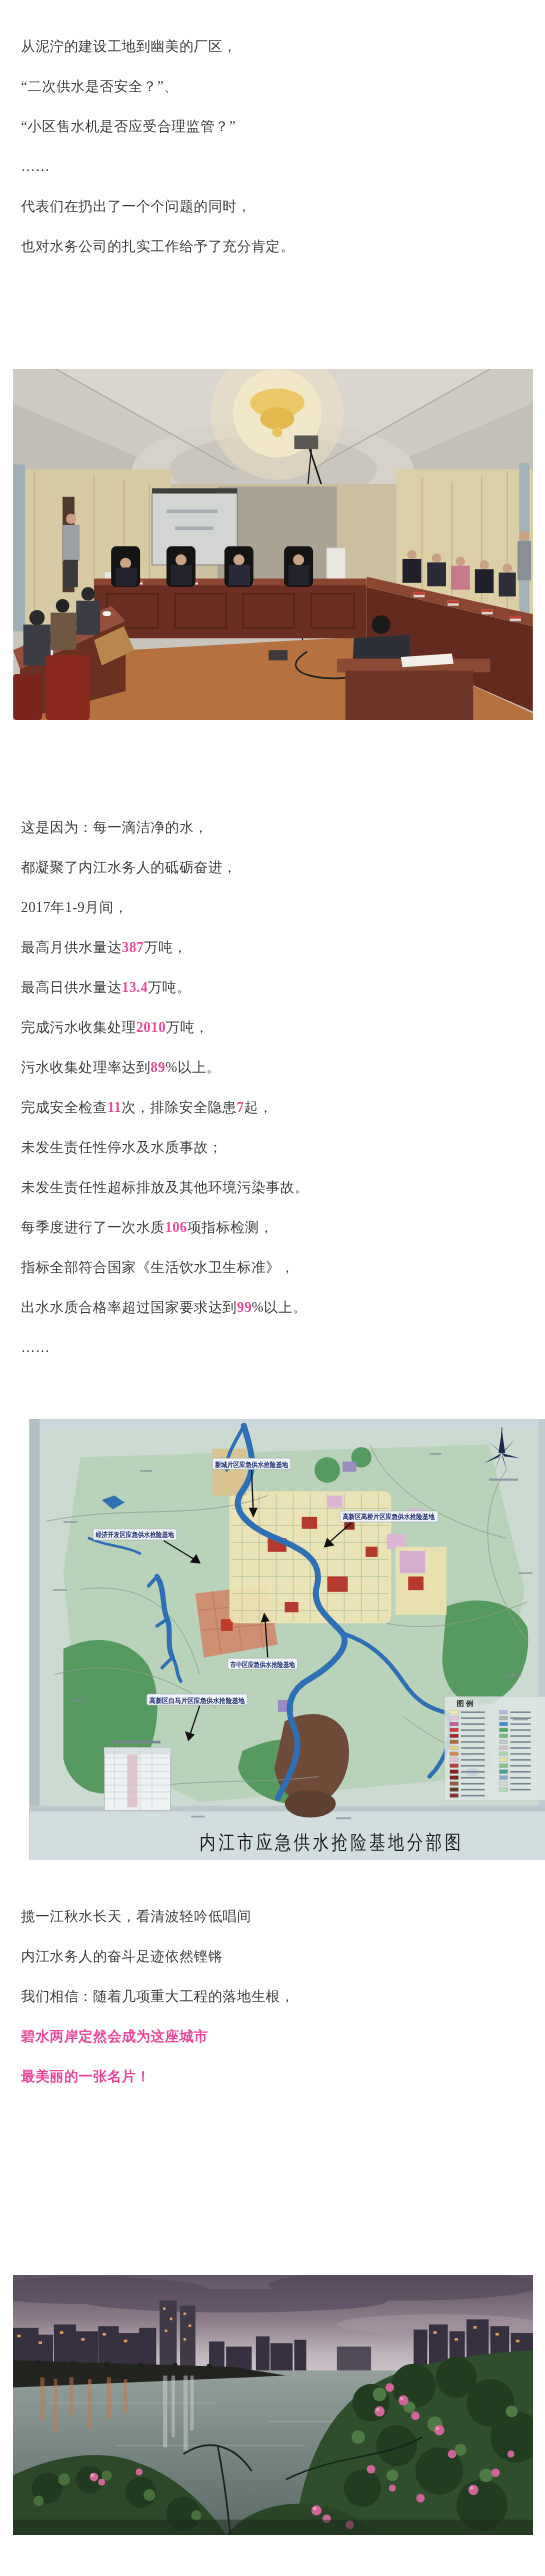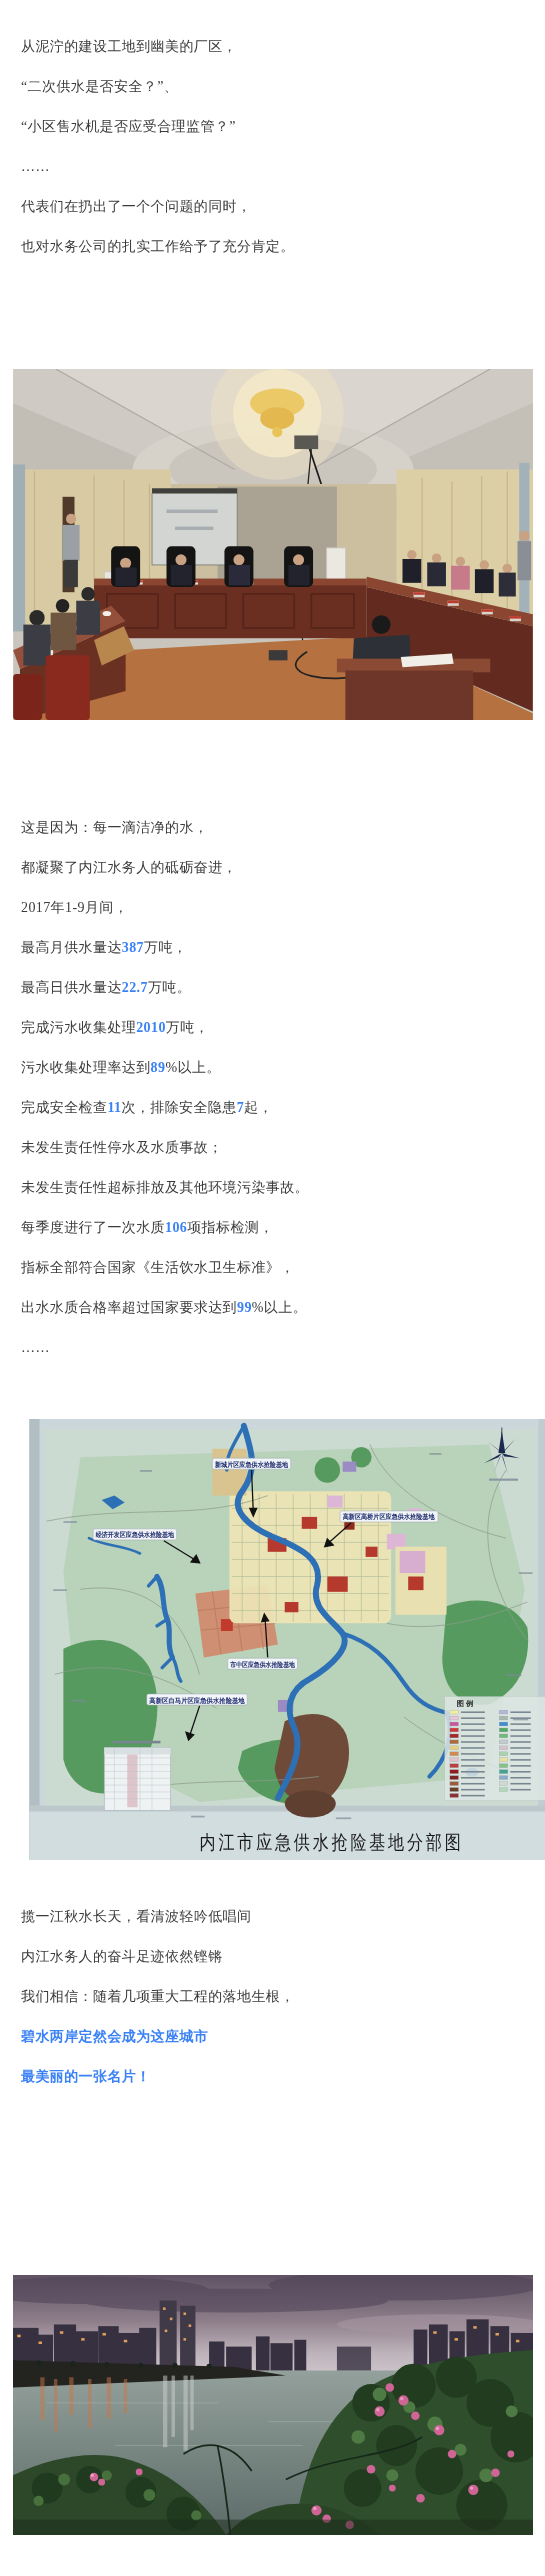--- a/index.html
+++ b/index.html
@@ -2,21 +2,21 @@
 <html style="font-size:13.6px"><head>
 <meta charset="utf-8">
 <style>
   html,body{margin:0;padding:0;background:#ffffff;}
   #canvas{
     position:relative;width:545px;height:2576px;background:#ffffff;
     font-family:"Liberation Sans","DejaVu Sans",sans-serif;overflow:hidden;
   }
   .para{position:absolute;left:21px;color:#3b3b3b;font-size:14px;font-family:Liberation Serif, serif;}
   .line{height:40px;line-height:40px;white-space:nowrap;letter-spacing:0.4px;}
-  .line .b{font-weight:bold;color:#3b82f6;}
+  .line .b{font-weight:bold;color:#ec4899;}
   .photo{position:absolute;left:12.8px;width:520px;display:block;}
   .photo svg{display:block;}
 </style>
 </head>
 <body>
 
 <div id="canvas">
 
   <div class="para" style="top: 27px;">
       <div class="line"><span>从泥泞的建设工地到幽美的厂区，</span></div>
@@ -24,21 +24,21 @@
       <div class="line"><span>“小区售水机是否应受合理监管？”</span></div>
       <div class="line"><span>……</span></div>
       <div class="line"><span>代表们在扔出了一个个问题的同时，</span></div>
       <div class="line"><span>也对水务公司的扎实工作给予了充分肯定。</span></div>
     </div>
   <div class="para" style="top: 769px; margin-top: 39px;">
       <div class="line"><span>这是因为：每一滴洁净的水，</span></div>
       <div class="line"><span>都凝聚了内江水务人的砥砺奋进，</span></div>
       <div class="line"><span>2017年1-9月间，</span></div>
       <div class="line"><span>最高月供水量达</span><span class="b">387</span><span>万吨，</span></div>
-      <div class="line"><span>最高日供水量达</span><span class="b">22.7</span><span>万吨。</span></div>
+      <div class="line"><span>最高日供水量达</span><span class="b">13.4</span><span>万吨。</span></div>
       <div class="line"><span>完成污水收集处理</span><span class="b">2010</span><span>万吨，</span></div>
       <div class="line"><span>污水收集处理率达到</span><span class="b">89</span><span>%以上。</span></div>
       <div class="line"><span>完成安全检查</span><span class="b">11</span><span>次，排除安全隐患</span><span class="b">7</span><span>起，</span></div>
       <div class="line"><span>未发生责任性停水及水质事故；</span></div>
       <div class="line"><span>未发生责任性超标排放及其他环境污染事故。</span></div>
       <div class="line"><span>每季度进行了一次水质</span><span class="b">106</span><span>项指标检测，</span></div>
       <div class="line"><span>指标全部符合国家《生活饮水卫生标准》，</span></div>
       <div class="line"><span>出水水质合格率超过国家要求达到</span><span class="b">99</span><span>%以上。</span></div>
       <div class="line"><span>……</span></div>
     </div>

